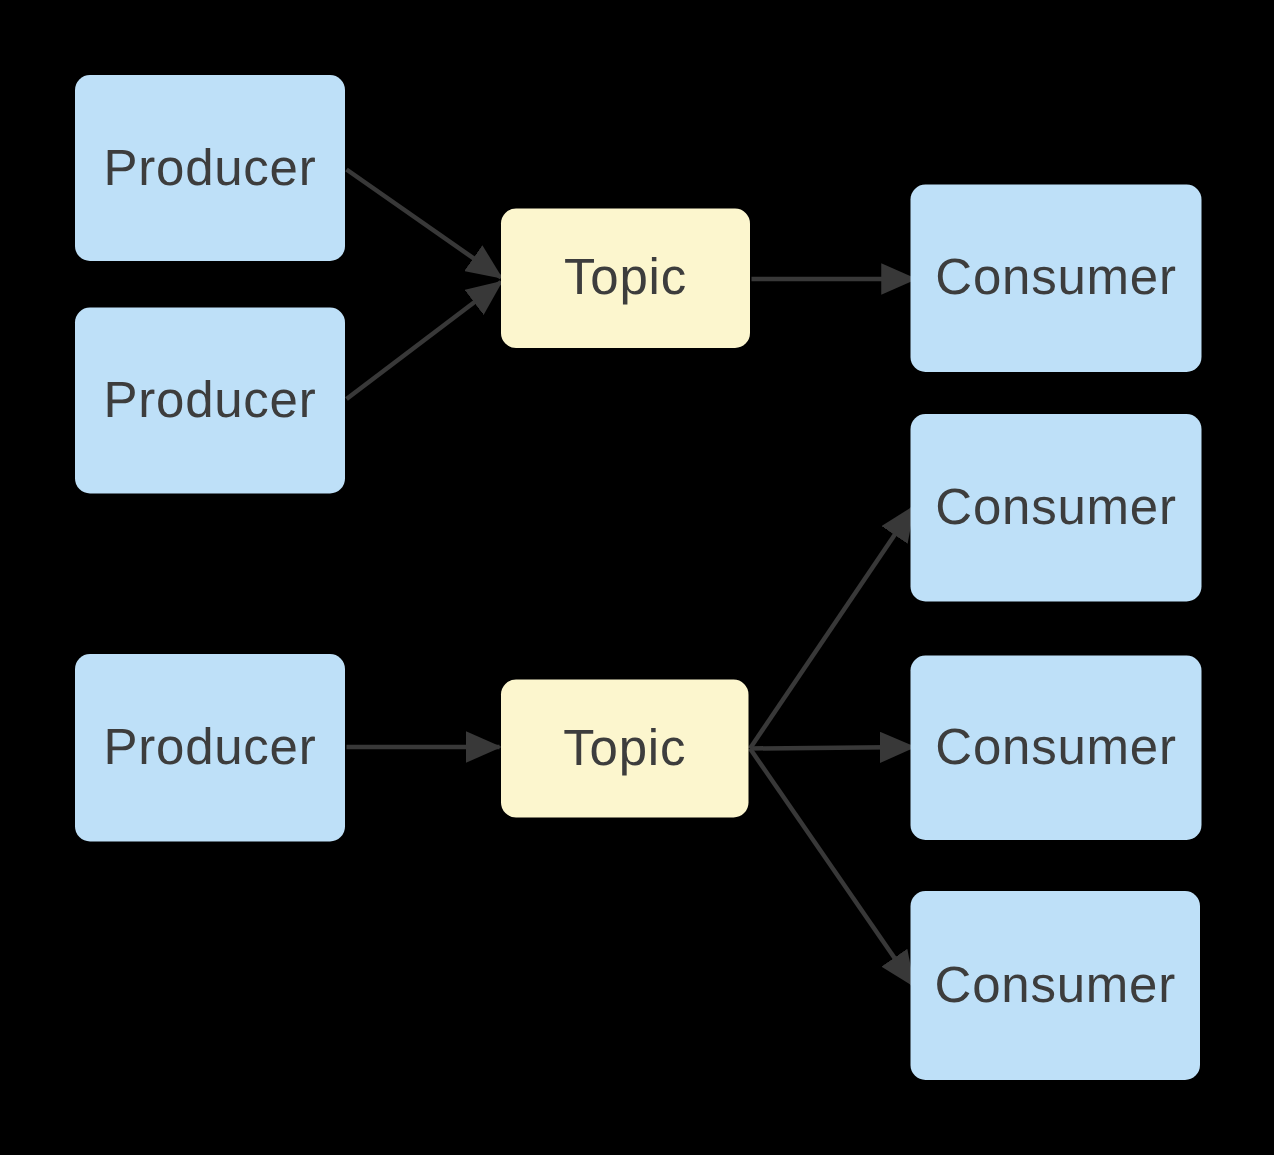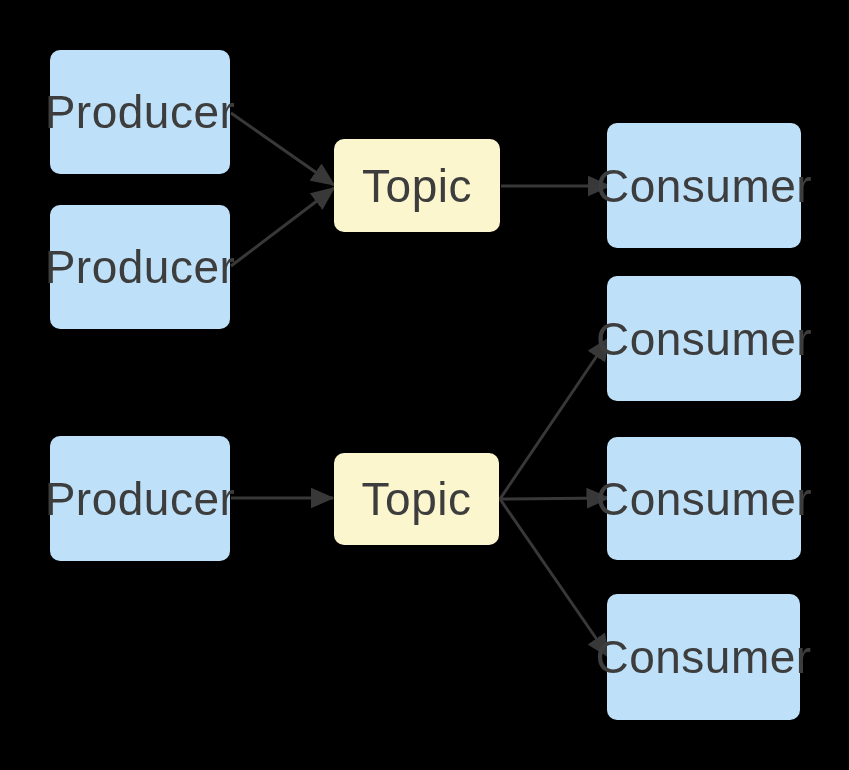--- a/index.html
+++ b/index.html
@@ -34,21 +34,21 @@
     fill: none;
   }
   .node {
     position: absolute;
     border-radius: 10px;
     display: flex;
     align-items: center;
     justify-content: center;
   }
   .node .label {
-    font-size: 46px;
+    font-size: 34px;
     font-weight: 400;
     color: var(--text);
     letter-spacing: 0.5px;
     white-space: nowrap;
   }
   .node.producer, .node.consumer { background: var(--producer-fill); }
   .node.topic { background: var(--topic-fill); align-items: center; }
 
   
   #n-producer-1 { left: 50px;  top: 50px;  width: 180px; height: 124px; }

